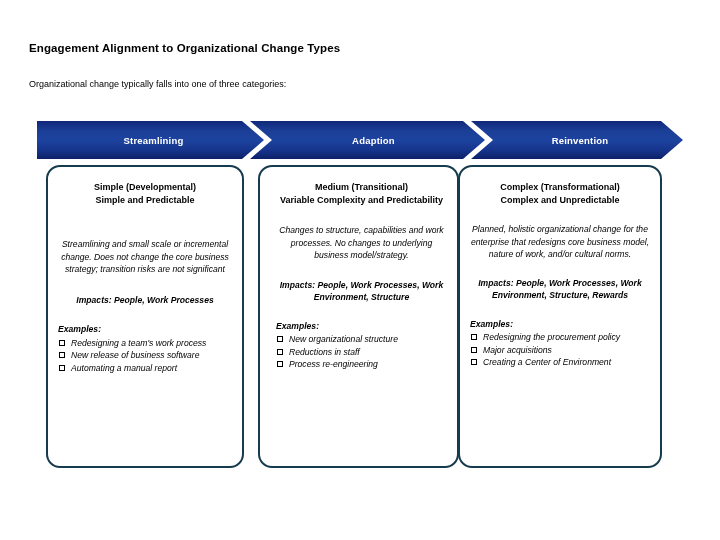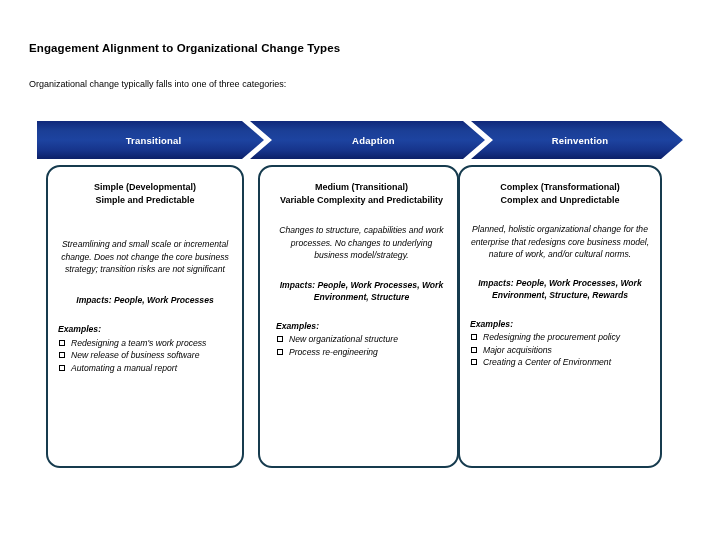--- a/index.html
+++ b/index.html
@@ -172,21 +172,21 @@
 </head>
 <body>
 
 <div>
 
   <div id="page-title">Engagement Alignment to Organizational Change Types</div>
   <div id="page-subtitle">Organizational change typically falls into one of three categories:</div>
 
   <div class="chevron-band">
     <div class="chevron first chev-1">
-      <span class="chevron-label">Transitional</span>
+      <span class="chevron-label">Streamlining</span>
     </div>
     <div class="chevron chev-2">
       <span class="chevron-label">Adaption</span>
     </div>
     <div class="chevron chev-3">
       <span class="chevron-label">Reinvention</span>
     </div>
   </div>
 
   <div class="card card-1">
@@ -207,20 +207,21 @@
   <div class="card card-2">
     <div class="card-heading">
       <span>Medium (Transitional)</span><br>
       <span>Variable Complexity and Predictability</span>
     </div>
     <div class="card-desc">Changes to structure, capabilities and work processes. No changes to underlying business model/strategy.</div>
     <div class="card-impacts">Impacts: People, Work Processes, Work Environment, Structure</div>
     <div class="examples-label">Examples:</div>
     <ul class="examples-list">
       <li><span class="cbox"></span><span>New organizational structure</span></li>
+      <li><span class="cbox"></span><span>Reductions in staff</span></li>
       <li><span class="cbox"></span><span>Process re-engineering</span></li>
     </ul>
   </div>
 
   <div class="card card-3">
     <div class="card-heading">
       <span>Complex (Transformational)</span><br>
       <span>Complex and Unpredictable</span>
     </div>
     <div class="card-desc">Planned, holistic organizational change for the enterprise that redesigns core business model, nature of work, and/or cultural norms.</div>

